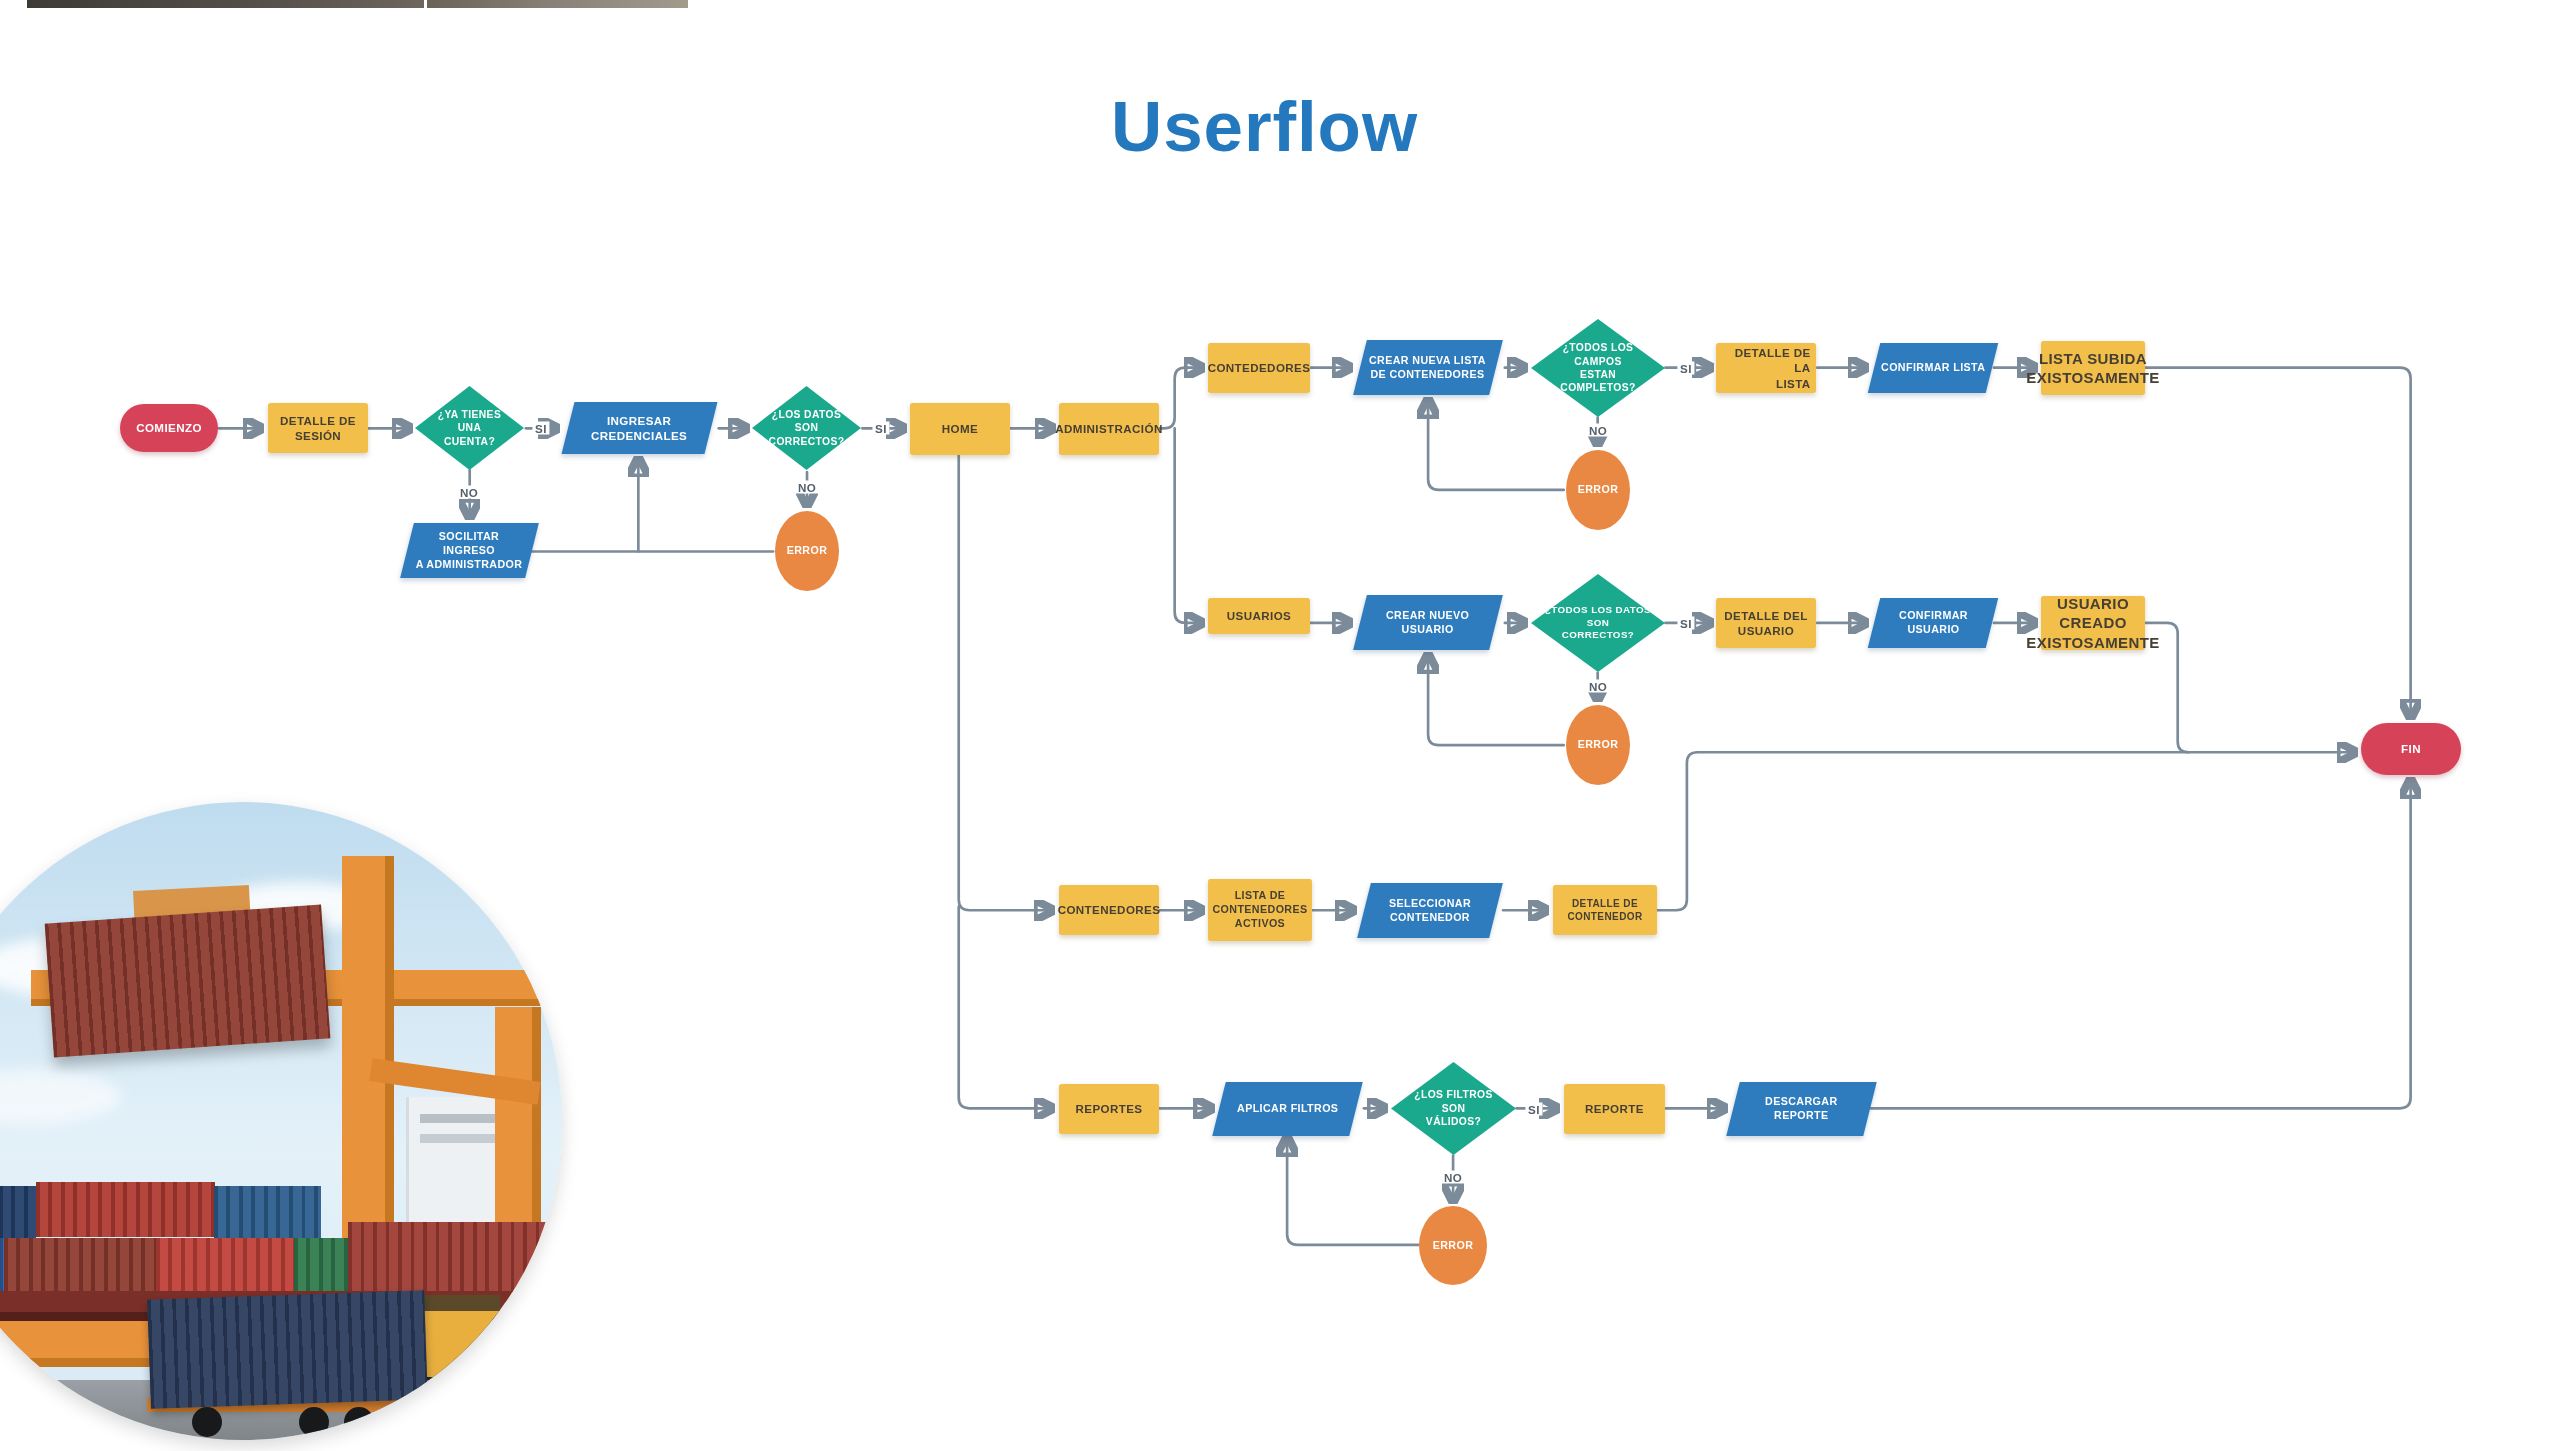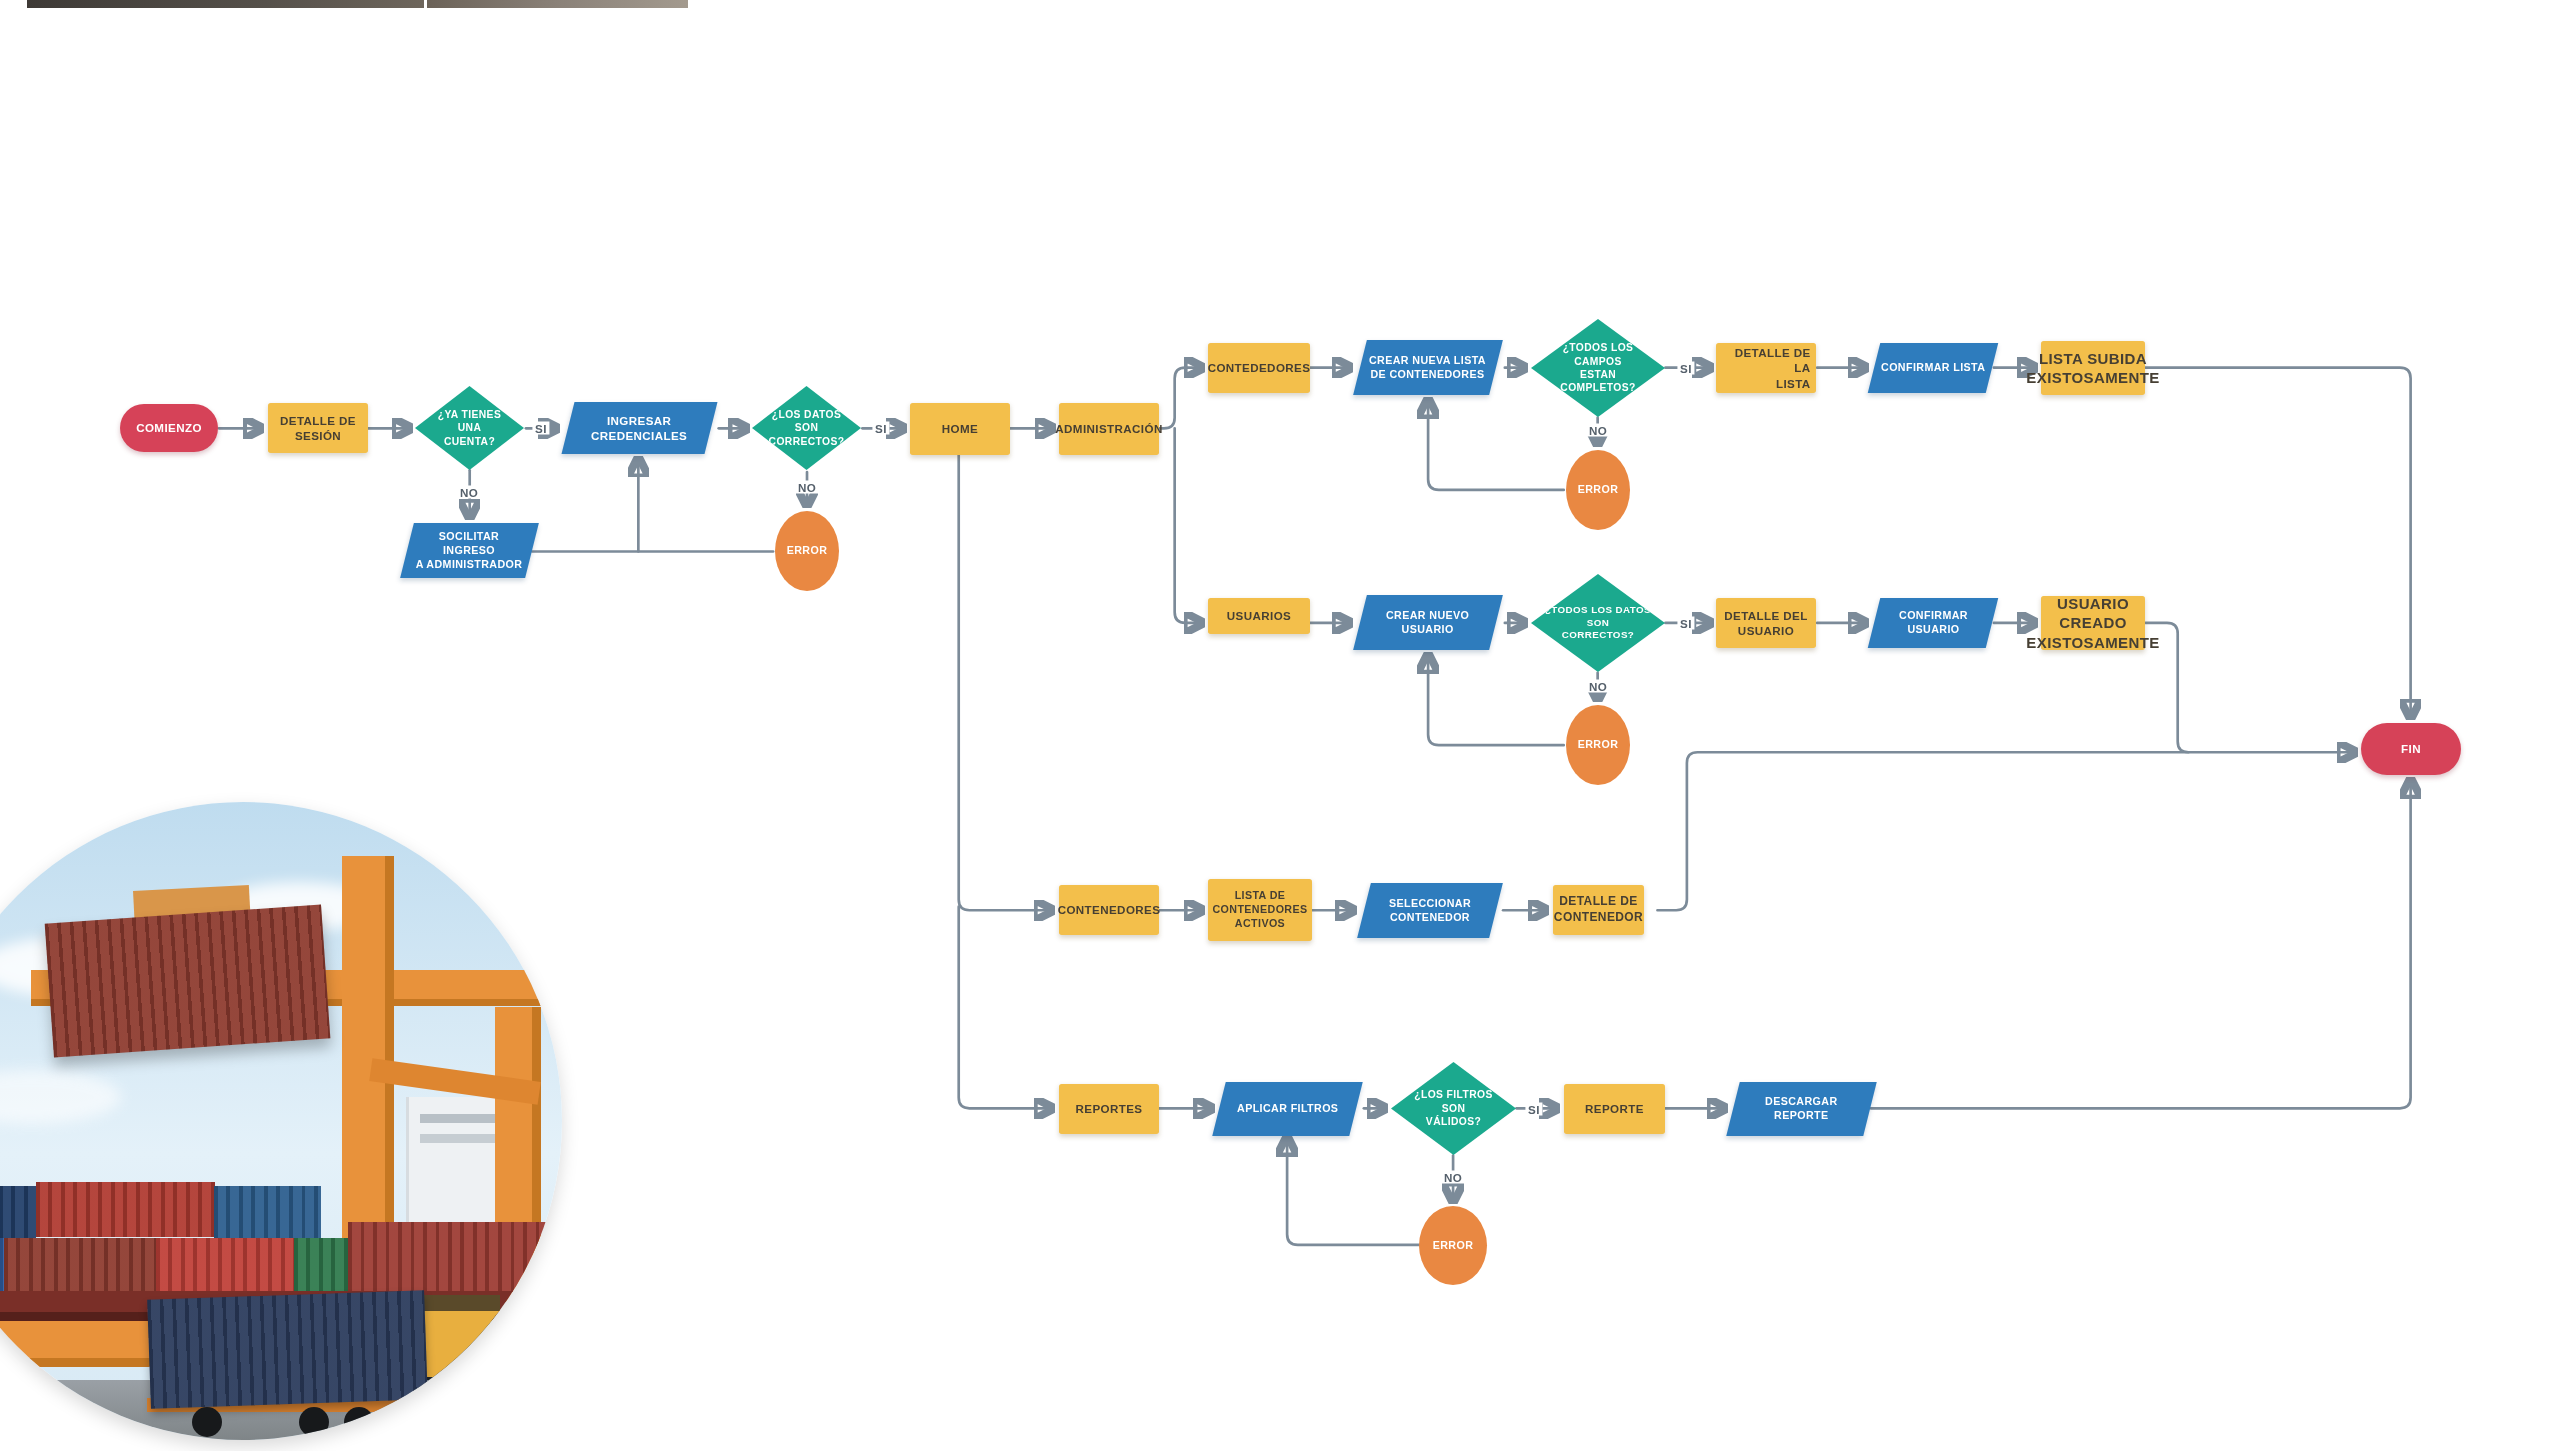--- a/index.html
+++ b/index.html
@@ -38,20 +38,21 @@
   .ribs-dark{background:repeating-linear-gradient(90deg,rgba(0,0,0,.18) 0 3.6px,rgba(255,255,255,.06) 3.6px 12.5px);}
 </style>
 </head>
 <body>
 
 <div id="canvas">
 
   <div class="strip s1"></div>
   <div class="strip s2"></div>
 
+  <div class="title">Userflow</div>
 
   <svg class="edges" width="2576" height="1451" viewBox="0 0 2886 1626">
     <defs>
       <marker id="arr" markerWidth="8" markerHeight="8" refX="6" refY="4" orient="auto">
         <path d="M0,0 L8,4 L0,8 Z" fill="#7c8b99" stroke="none"></path>
       </marker>
     </defs>
 
     <path d="M245 480 H290" marker-end="url(#arr)"></path>
     <path d="M412 480 H457" marker-end="url(#arr)"></path>
@@ -140,21 +141,21 @@
 USUARIO</span></div>
   <div class="node rect" style="left:2041px;top:596px;width:104px;height:54px;font-size:15px;">USUARIO CREADO
 EXISTOSAMENTE</div>
 
   <div class="node rect" style="left:1059px;top:885px;width:100px;height:50px;">CONTENEDORES</div>
   <div class="node rect" style="left:1208px;top:879px;width:104px;height:62px;font-size:10.7px;">LISTA DE
 CONTENEDORES
 ACTIVOS</div>
   <div class="node para" style="left:1364px;top:883px;width:132px;height:55px;font-size:10.7px;"><span>SELECCIONAR
 CONTENEDOR</span></div>
-  <div class="node rect" style="left:1553px;top:885px;width:91px;height:50px;font-size:12px;">DETALLE DE
+  <div class="node rect" style="left:1553px;top:885px;width:104px;height:50px;font-size:10px;">DETALLE DE
 CONTENEDOR</div>
 
   <div class="node rect" style="left:1059px;top:1084px;width:100px;height:50px;">REPORTES</div>
   <div class="node para" style="left:1219px;top:1082px;width:137px;height:54px;font-size:10.7px;"><span>APLICAR FILTROS</span></div>
   <div class="node diamond" style="left:1391px;top:1062px;width:125px;height:93px;">¿LOS FILTROS SON
 VÁLIDOS?</div>
   <div class="node circle" style="left:1419px;top:1206px;width:68px;height:79px;">ERROR</div>
   <div class="node rect" style="left:1564px;top:1084px;width:101px;height:50px;">REPORTE</div>
   <div class="node para" style="left:1733px;top:1082px;width:137px;height:54px;font-size:10.7px;"><span>DESCARGAR
 REPORTE</span></div>

